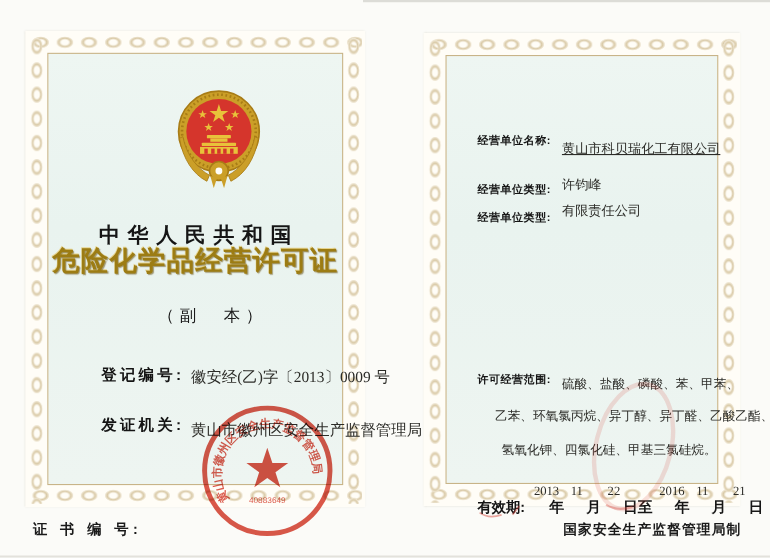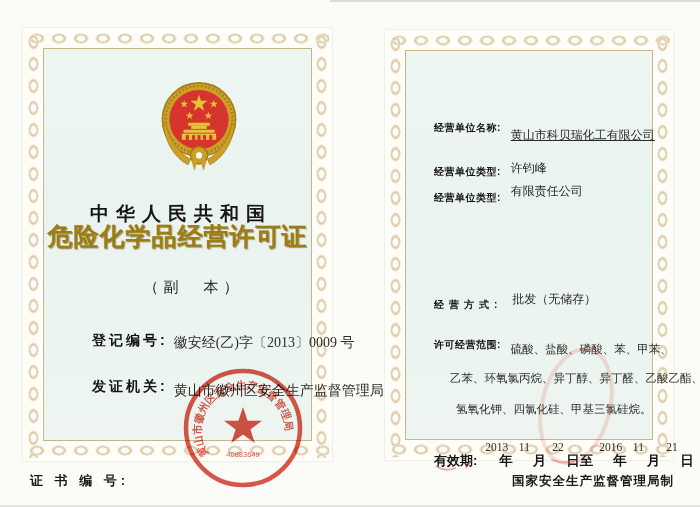--- a/index.html
+++ b/index.html
@@ -167,24 +167,20 @@
       <span class="rval">黄山市科贝瑞化工有限公司</span>
     </div>
     <div class="rrow rrow-1">
       <span class="rlbl">经营单位类型:</span>
       <span class="rval">许钧峰</span>
     </div>
     <div class="rrow rrow-2">
       <span class="rlbl">经营单位类型:</span>
       <span class="rval">有限责任公司</span>
     </div>
-    <div class="rrow rrow-4">
-      <span class="rlbl">经营方式:</span>
-      <span class="rval">批发（无储存）</span>
-    </div>
     <div class="rrow rrow-5">
       <span class="rlbl">许可经营范围:</span>
       <span class="rval">硫酸、盐酸、磷酸、苯、甲苯、</span>
     </div>
     <div class="scope-line scope-line-0">乙苯、环氧氯丙烷、异丁醇、异丁醛、乙酸乙酯、</div>
     <div class="scope-line scope-line-1">氢氧化钾、四氯化硅、甲基三氯硅烷。</div>
 
     <div class="validity">
       <span class="vlbl">有效期:</span>
       <span class="pair">

